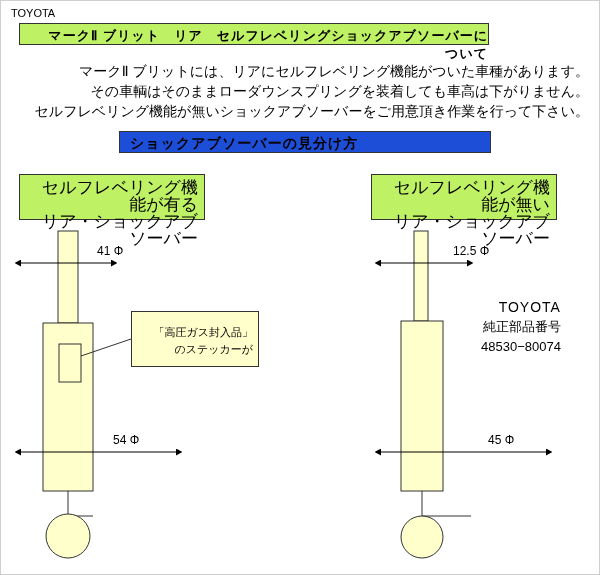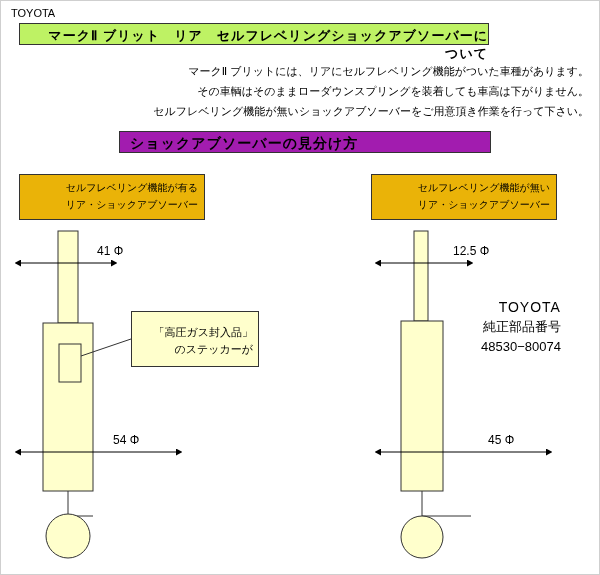--- a/index.html
+++ b/index.html
@@ -46,50 +46,50 @@
     top: 3px;
     font-size: 13px;
     font-weight: bold;
     letter-spacing: 1px;
   }
   .para {
     position: absolute;
     left: 8px;
     top: 60px;
     width: 580px;
-    font-size: 11px;
+    font-size: 14px;
     line-height: 20px;
   }
   .para div {
     white-space: nowrap;
   }
   .subtitle-band {
     position: absolute;
     left: 118px;
     top: 130px;
     width: 372px;
     height: 22px;
-    background: #a21caf;
+    background: #1d4ed8;
     border: 1px solid #333333;
     box-sizing: border-box;
   }
   .subtitle-band span {
     position: absolute;
     left: 10px;
     top: 3px;
     font-size: 14px;
     font-weight: bold;
     letter-spacing: 1px;
   }
   .label-box {
     position: absolute;
-    background: #eab308;
-    border: 1px solid #333333;
-    box-sizing: border-box;
-    font-size: 10px;
+    background: #bef264;
+    border: 1px solid #333333;
+    box-sizing: border-box;
+    font-size: 17px;
     line-height: 17px;
     padding: 4px 6px;
   }
   .label-box.left-box {
     left: 18px;
     top: 173px;
     width: 186px;
     height: 46px;
   }
   .label-box.right-box {

